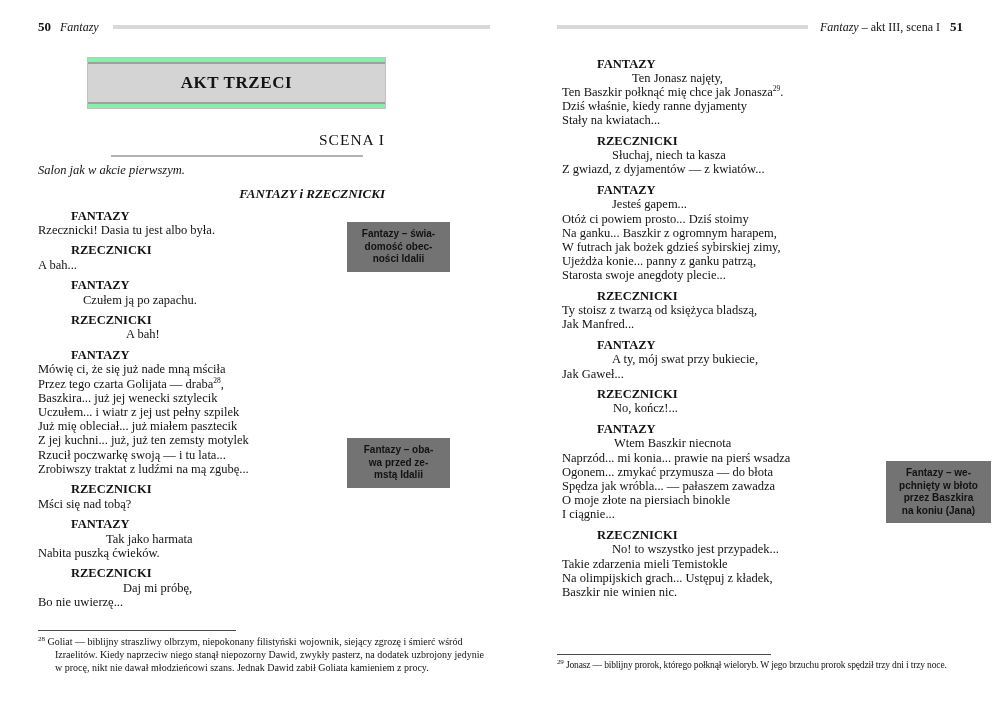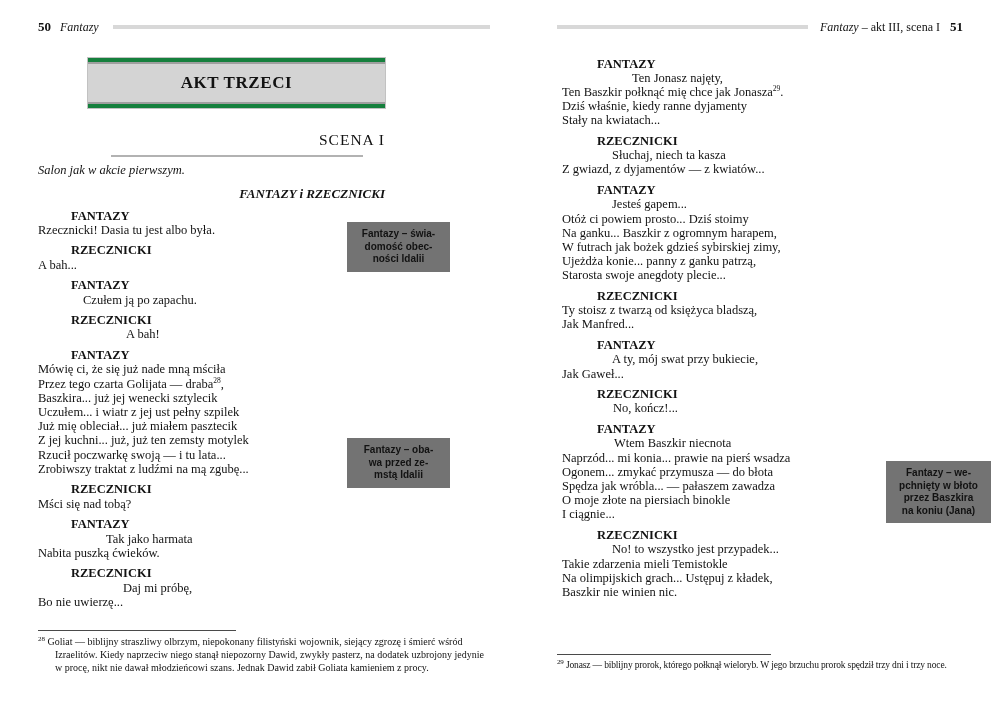--- a/index.html
+++ b/index.html
@@ -13,21 +13,21 @@
   .pg-num{font-weight:bold;font-size:13px;}
   .running-title{font-style:italic;margin-left:9px;}
   .hdr-bar{flex:1 1 auto;height:4px;background:#d8d8d8;}
   .pg-header.left .hdr-bar{margin-left:14px;}
   .pg-header.right .hdr-bar{margin-right:12px;}
   .hdr-right-text{white-space:nowrap;}
   .hdr-right-text .running-title{margin-left:0;}
   .pg-header.right .pg-num{margin-left:10px;}
 
   
-  .act-box{position:absolute;left:88px;top:58px;width:297px;background:#15803d;
+  .act-box{position:absolute;left:88px;top:58px;width:297px;background:#86efac;
            box-shadow:0 0 0 1px #c2c2c2;padding:4px 0;}
   .act-box-inner{border-top:2px solid #9f9f9f;border-bottom:2px solid #9f9f9f;
                  background:#d4d4d4;padding:9px 0;text-align:center;}
   .act-title{font-weight:bold;font-size:17px;letter-spacing:.6px;}
 
   
   .scene-head{position:absolute;left:88px;top:131px;width:297px;text-align:right;}
   .scene-title{font-size:15.5px;letter-spacing:1px;}
   .scene-rule{width:252px;height:2px;background:#b2b2b2;margin:6px auto 0 auto;}
 

